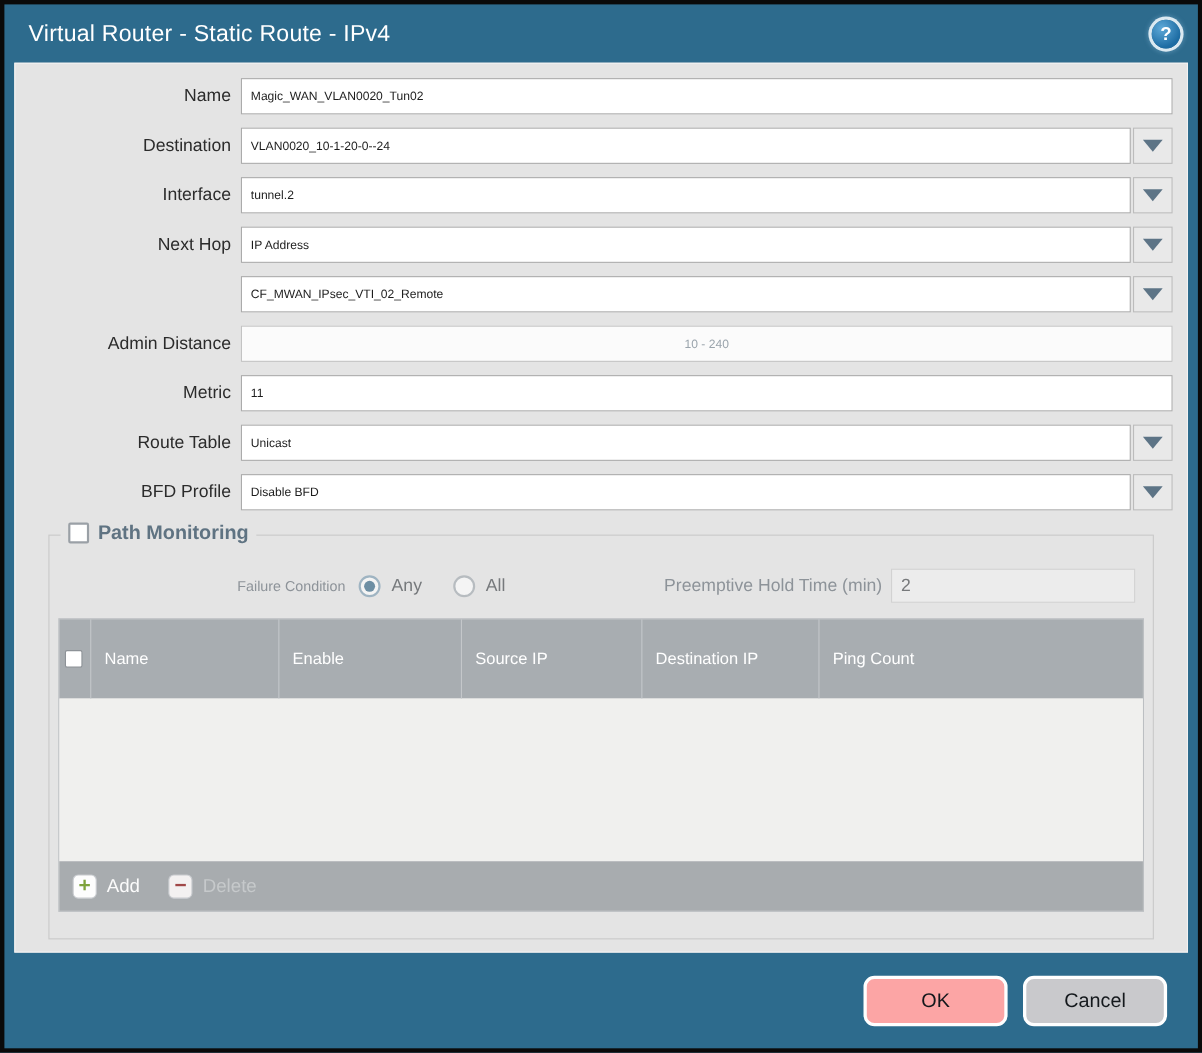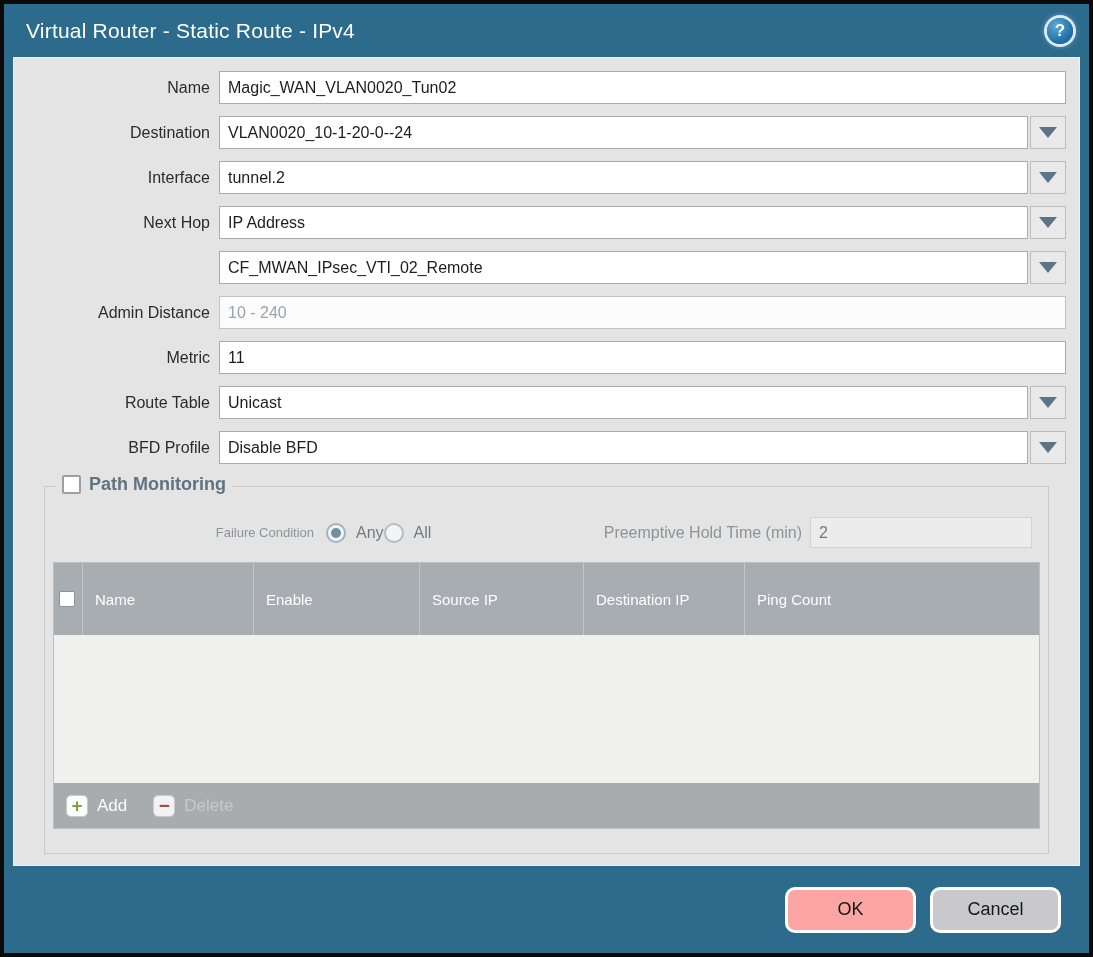--- a/index.html
+++ b/index.html
@@ -48,25 +48,25 @@
     flex: 0 0 192px; width: 192px;
     text-align: right; padding-right: 9px;
     font-size: 16px; color: #2b2b2b;
     white-space: nowrap;
   }
   .ctl { flex: 1 1 auto; display: flex; align-items: stretch; }
   .txt {
     flex: 1 1 auto; height: 33px;
     border: 1px solid #ababab; background: #ffffff;
     font-family: "Liberation Sans", sans-serif;
-    font-size: 16px; color: #1d1d1d; padding: 0 8px;
+    font-size: 11px; color: #1d1d1d; padding: 0 8px;
     outline: none;
   }
   .txt::placeholder { color: #9aa4ac; }
-  .txt.placeholder-field { background: #fbfbfb; border-color: #c3c3c3; }
+  .txt.placeholder-field { background: #fbfbfb; border-color: #c3c3c3; text-align: center; }
   .dd-btn {
     flex: 0 0 36px; width: 36px; height: 33px; margin-left: 2px;
     background: #e9e9e9; border: 1px solid #bcbcbc;
     display: flex; align-items: center; justify-content: center;
     cursor: pointer;
   }
   .tri-down {
     width: 0; height: 0;
     border-left: 9px solid transparent;
     border-right: 9px solid transparent;
@@ -94,21 +94,21 @@
   .pm-title { font-size: 18px; font-weight: bold; color: #5f7382; }
 
   .pm-cond-row {
     display: flex; align-items: center;
     margin: 30px 8px 14px 8px;
   }
   .cond-lbl {
     flex: 0 0 265px; text-align: right; padding-right: 12px;
     font-size: 13px; color: #8d9399; white-space: nowrap;
   }
-  .radio-group { display: flex; align-items: center; }
+  .radio-group { display: flex; align-items: center; gap: 28px; }
   .radio-opt { display: flex; align-items: center; gap: 10px; cursor: pointer; }
   .radio {
     width: 20px; height: 20px; border-radius: 50%;
     border: 2px solid #b7bcc0; background: #f4f4f4;
     display: flex; align-items: center; justify-content: center;
   }
   .radio.selected { border-color: #9fb4c2; }
   .radio.selected::after {
     content: ""; width: 10px; height: 10px; border-radius: 50%;
     background: #6d8ea3; display: block;

